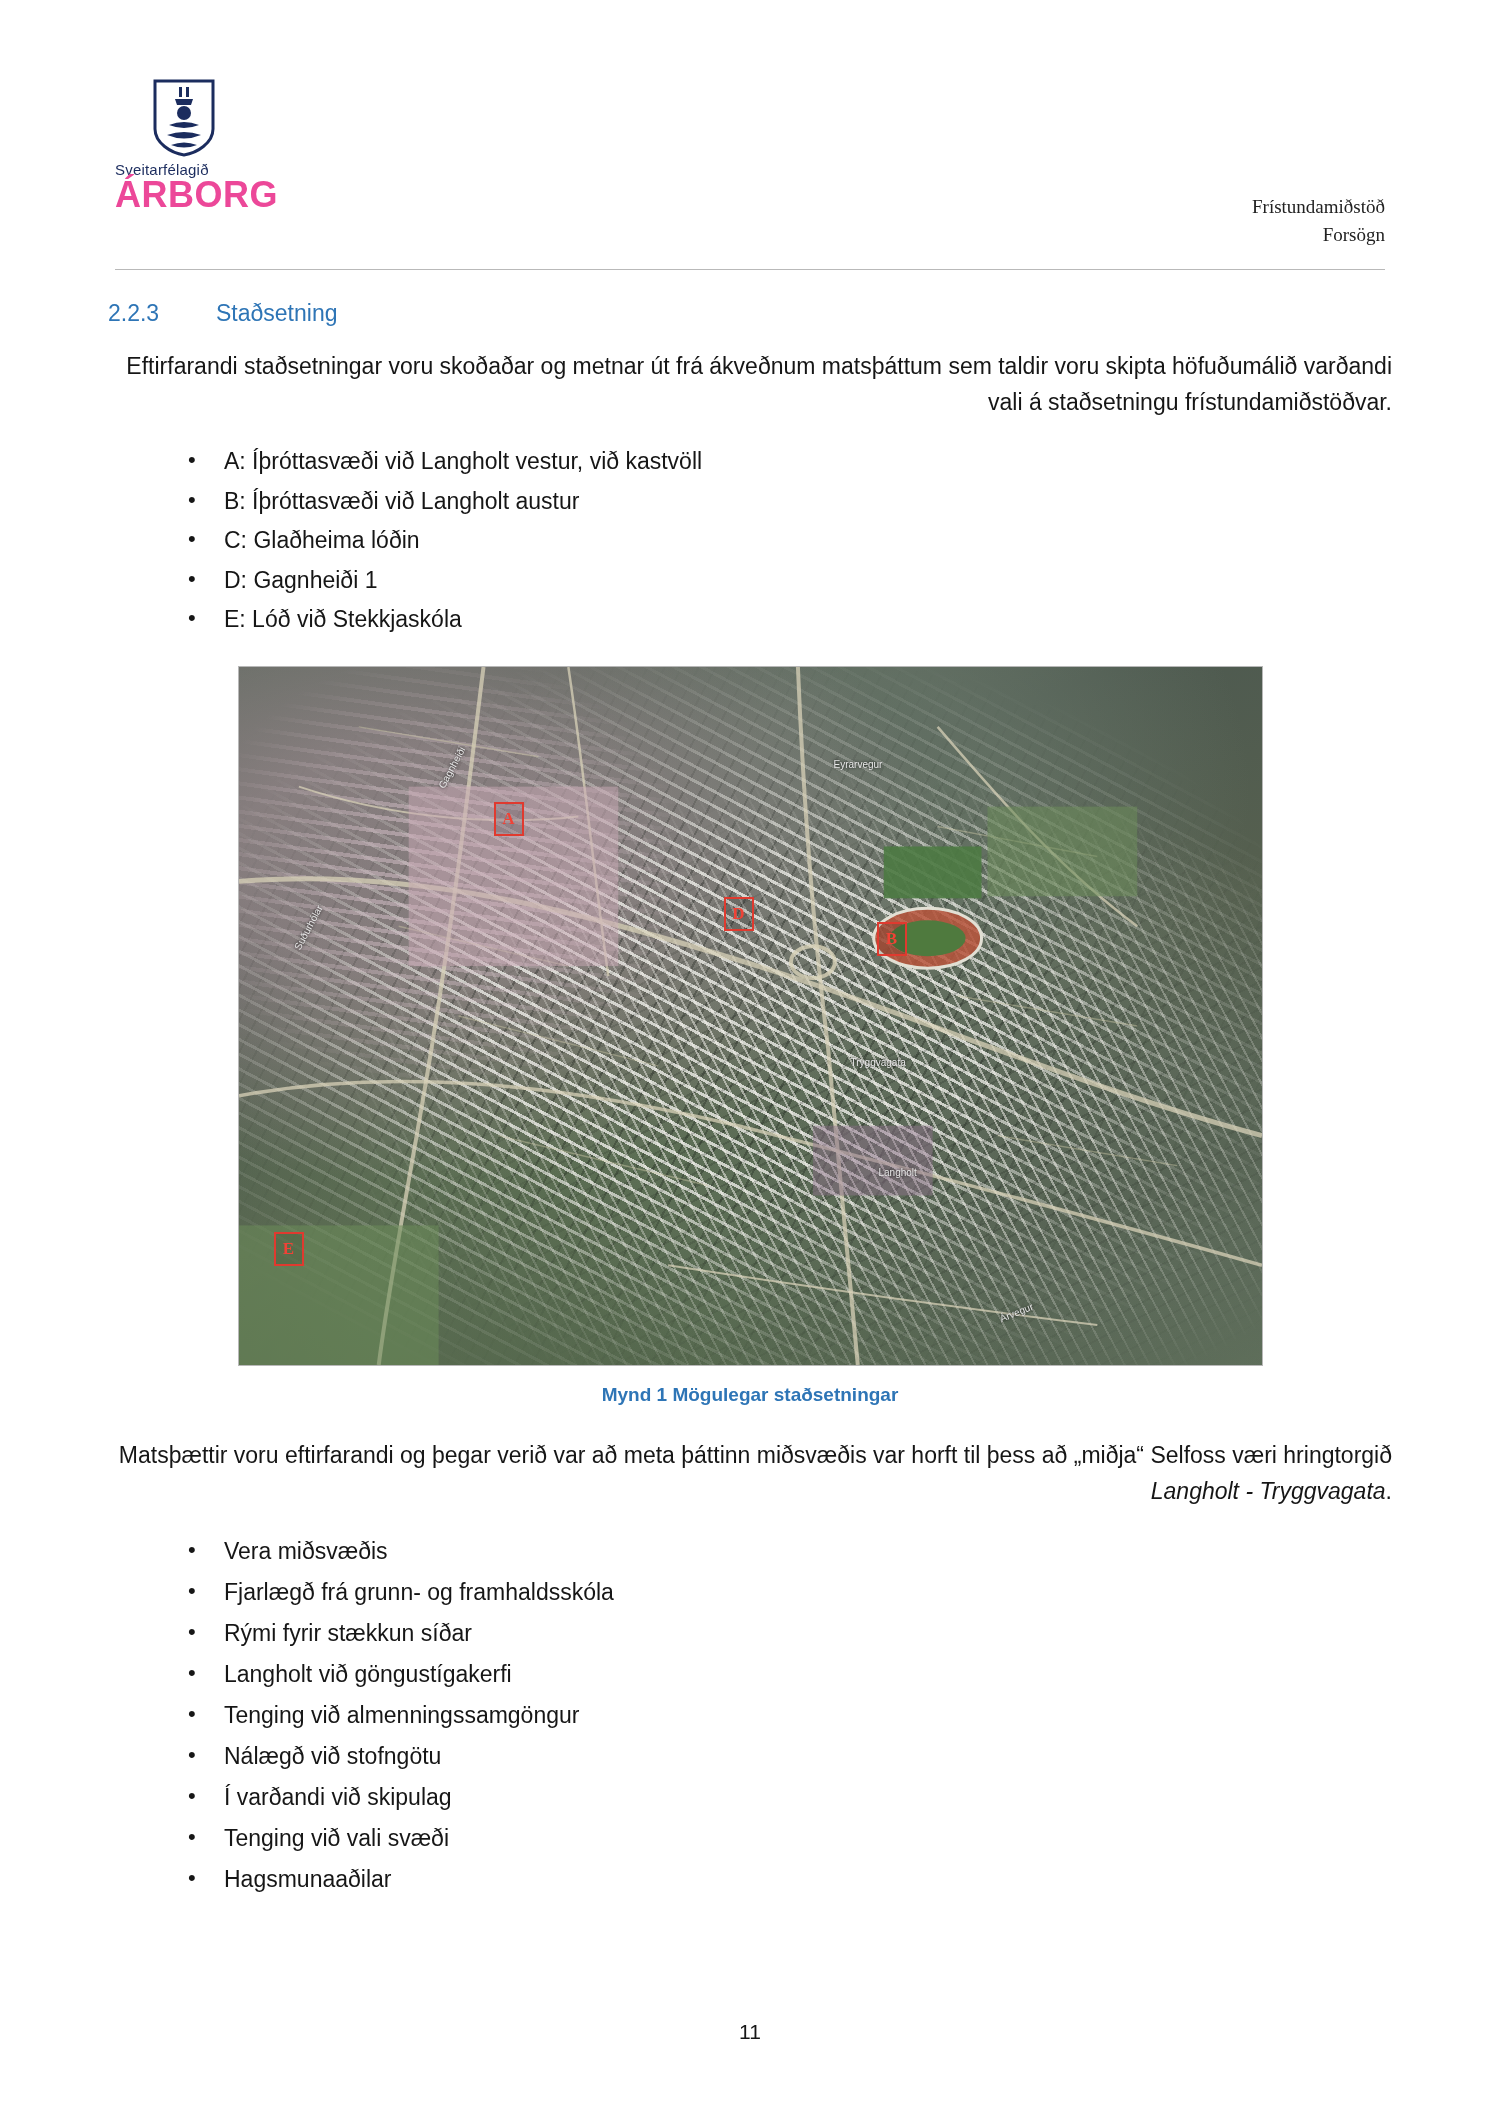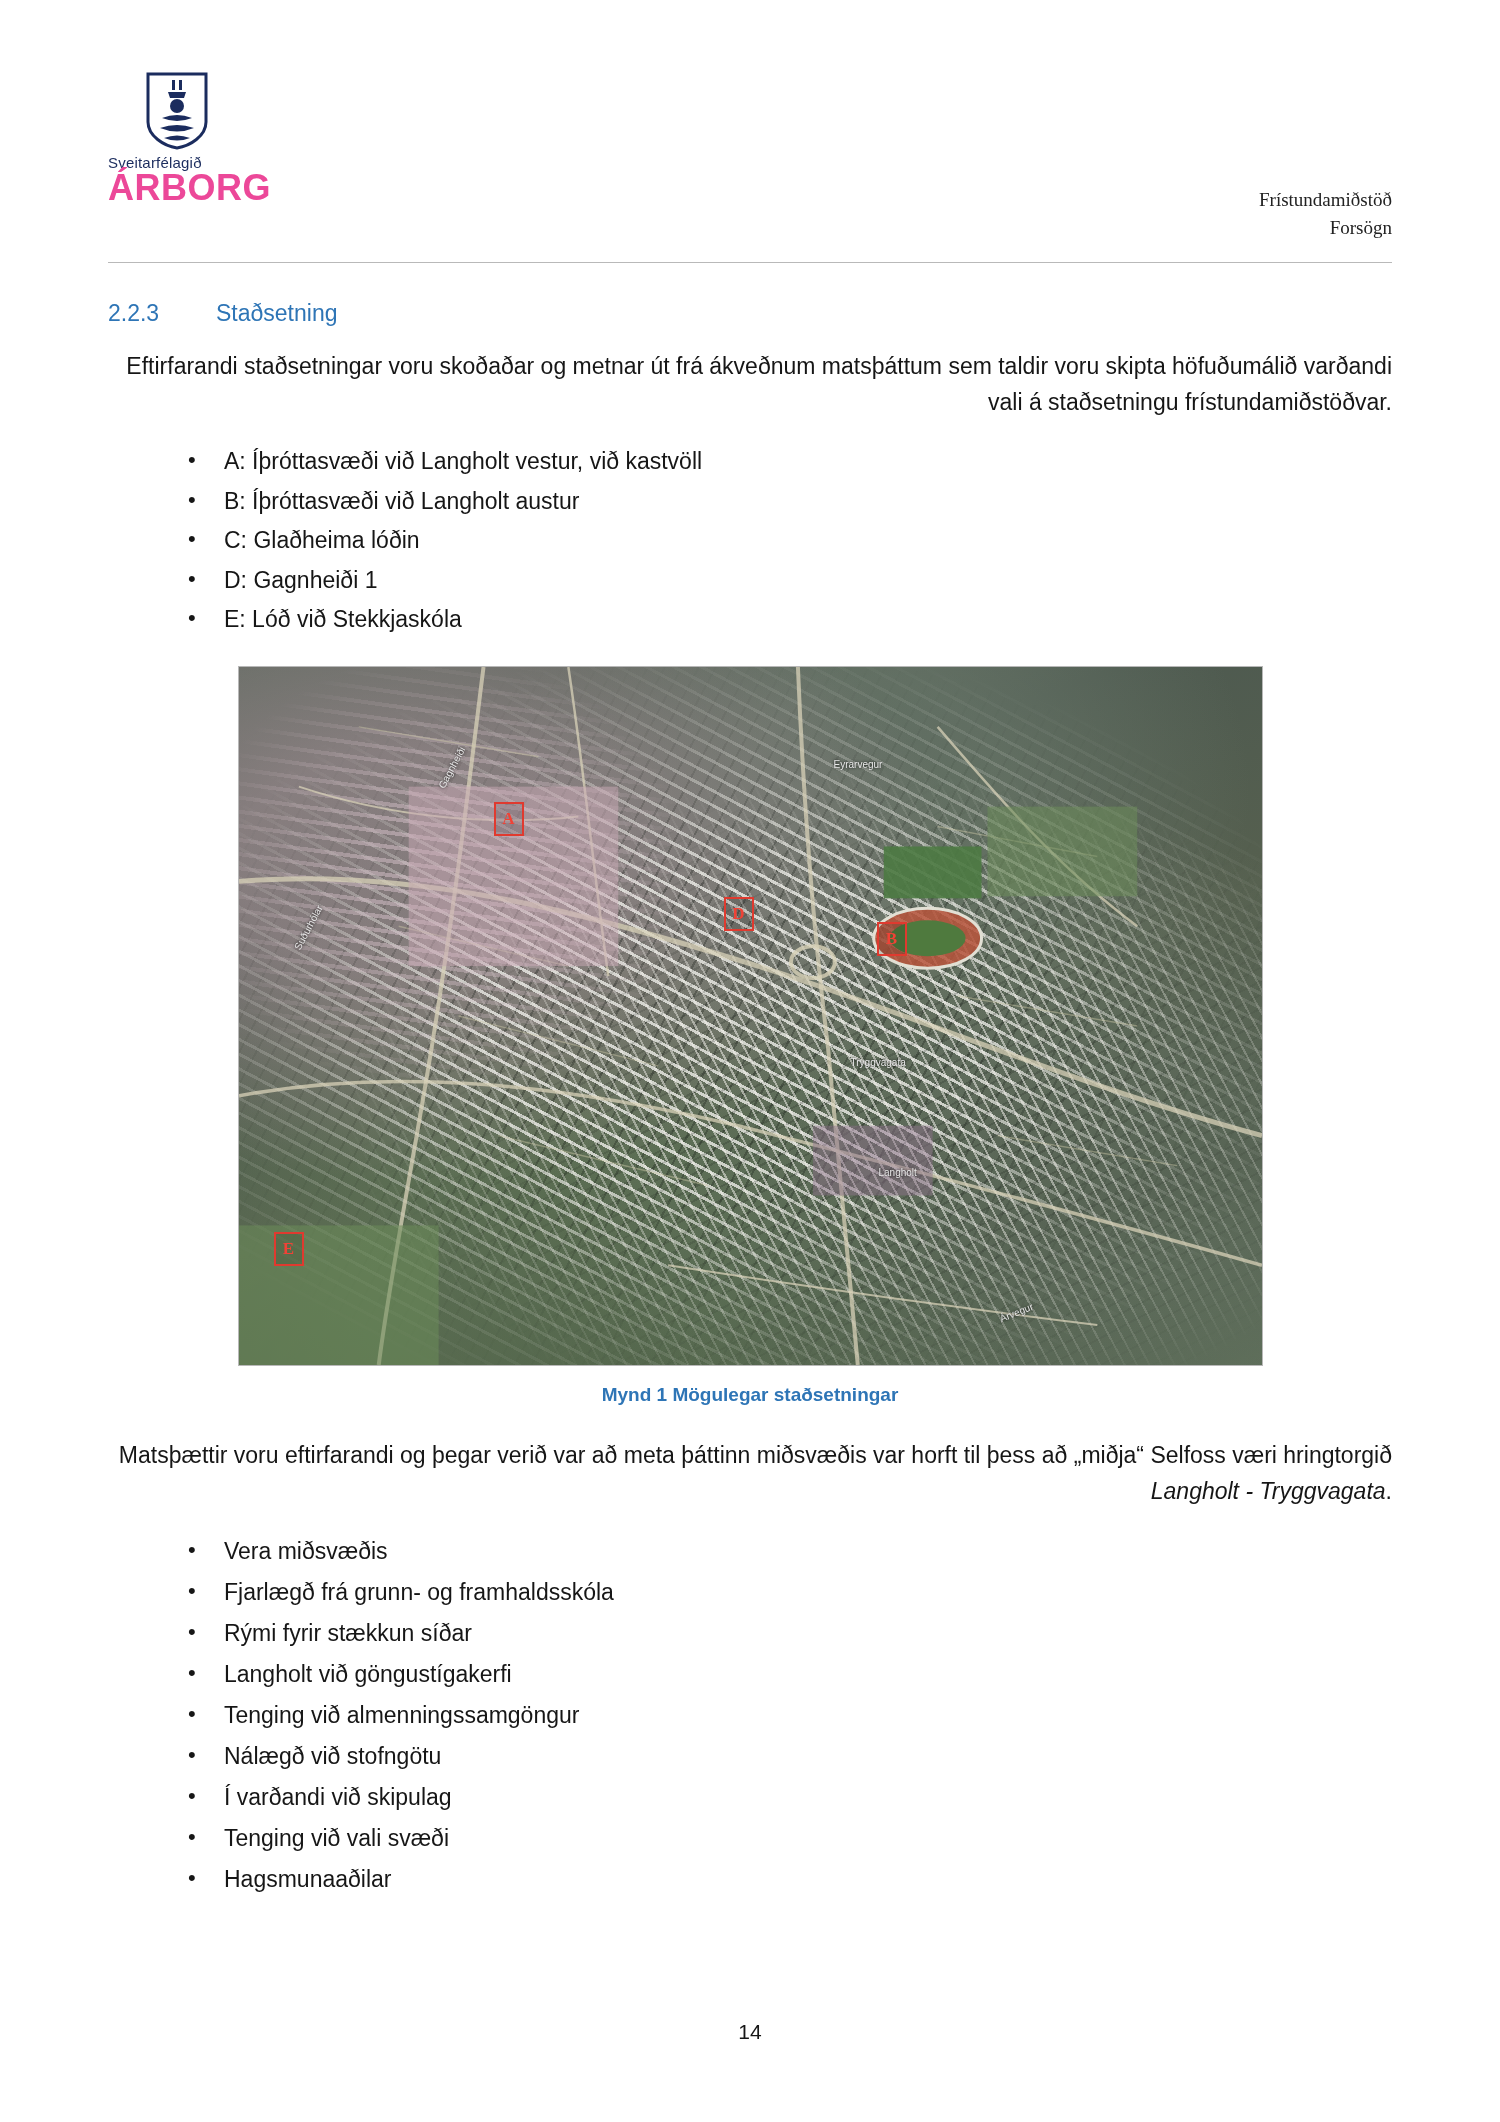--- a/index.html
+++ b/index.html
@@ -12,21 +12,21 @@
     height: 2122px;
     font-family: "Liberation Sans", sans-serif;
     color: #000000;
     position: relative;
     overflow: hidden;
   }
   .page {
     position: relative;
     width: 1500px;
     height: 2122px;
-    padding: 0;
+    padding: 7px;
     box-sizing: border-box;
   }
 
   
   .header {
     position: relative;
     height: 190px;
   }
   .logo-block {
     position: absolute;
@@ -344,15 +344,15 @@
       <li>Langholt við göngustígakerfi</li>
       <li>Tenging við almenningssamgöngur</li>
       <li>Nálægð við stofngötu</li>
       <li>Í varðandi við skipulag</li>
       <li>Tenging við vali svæði</li>
       <li>Hagsmunaaðilar</li>
     </ul>
 
   </div>
 
-  <div class="footer-page">14</div>
+  <div class="footer-page">11</div>
 
 </div>
 
 </body></html>

